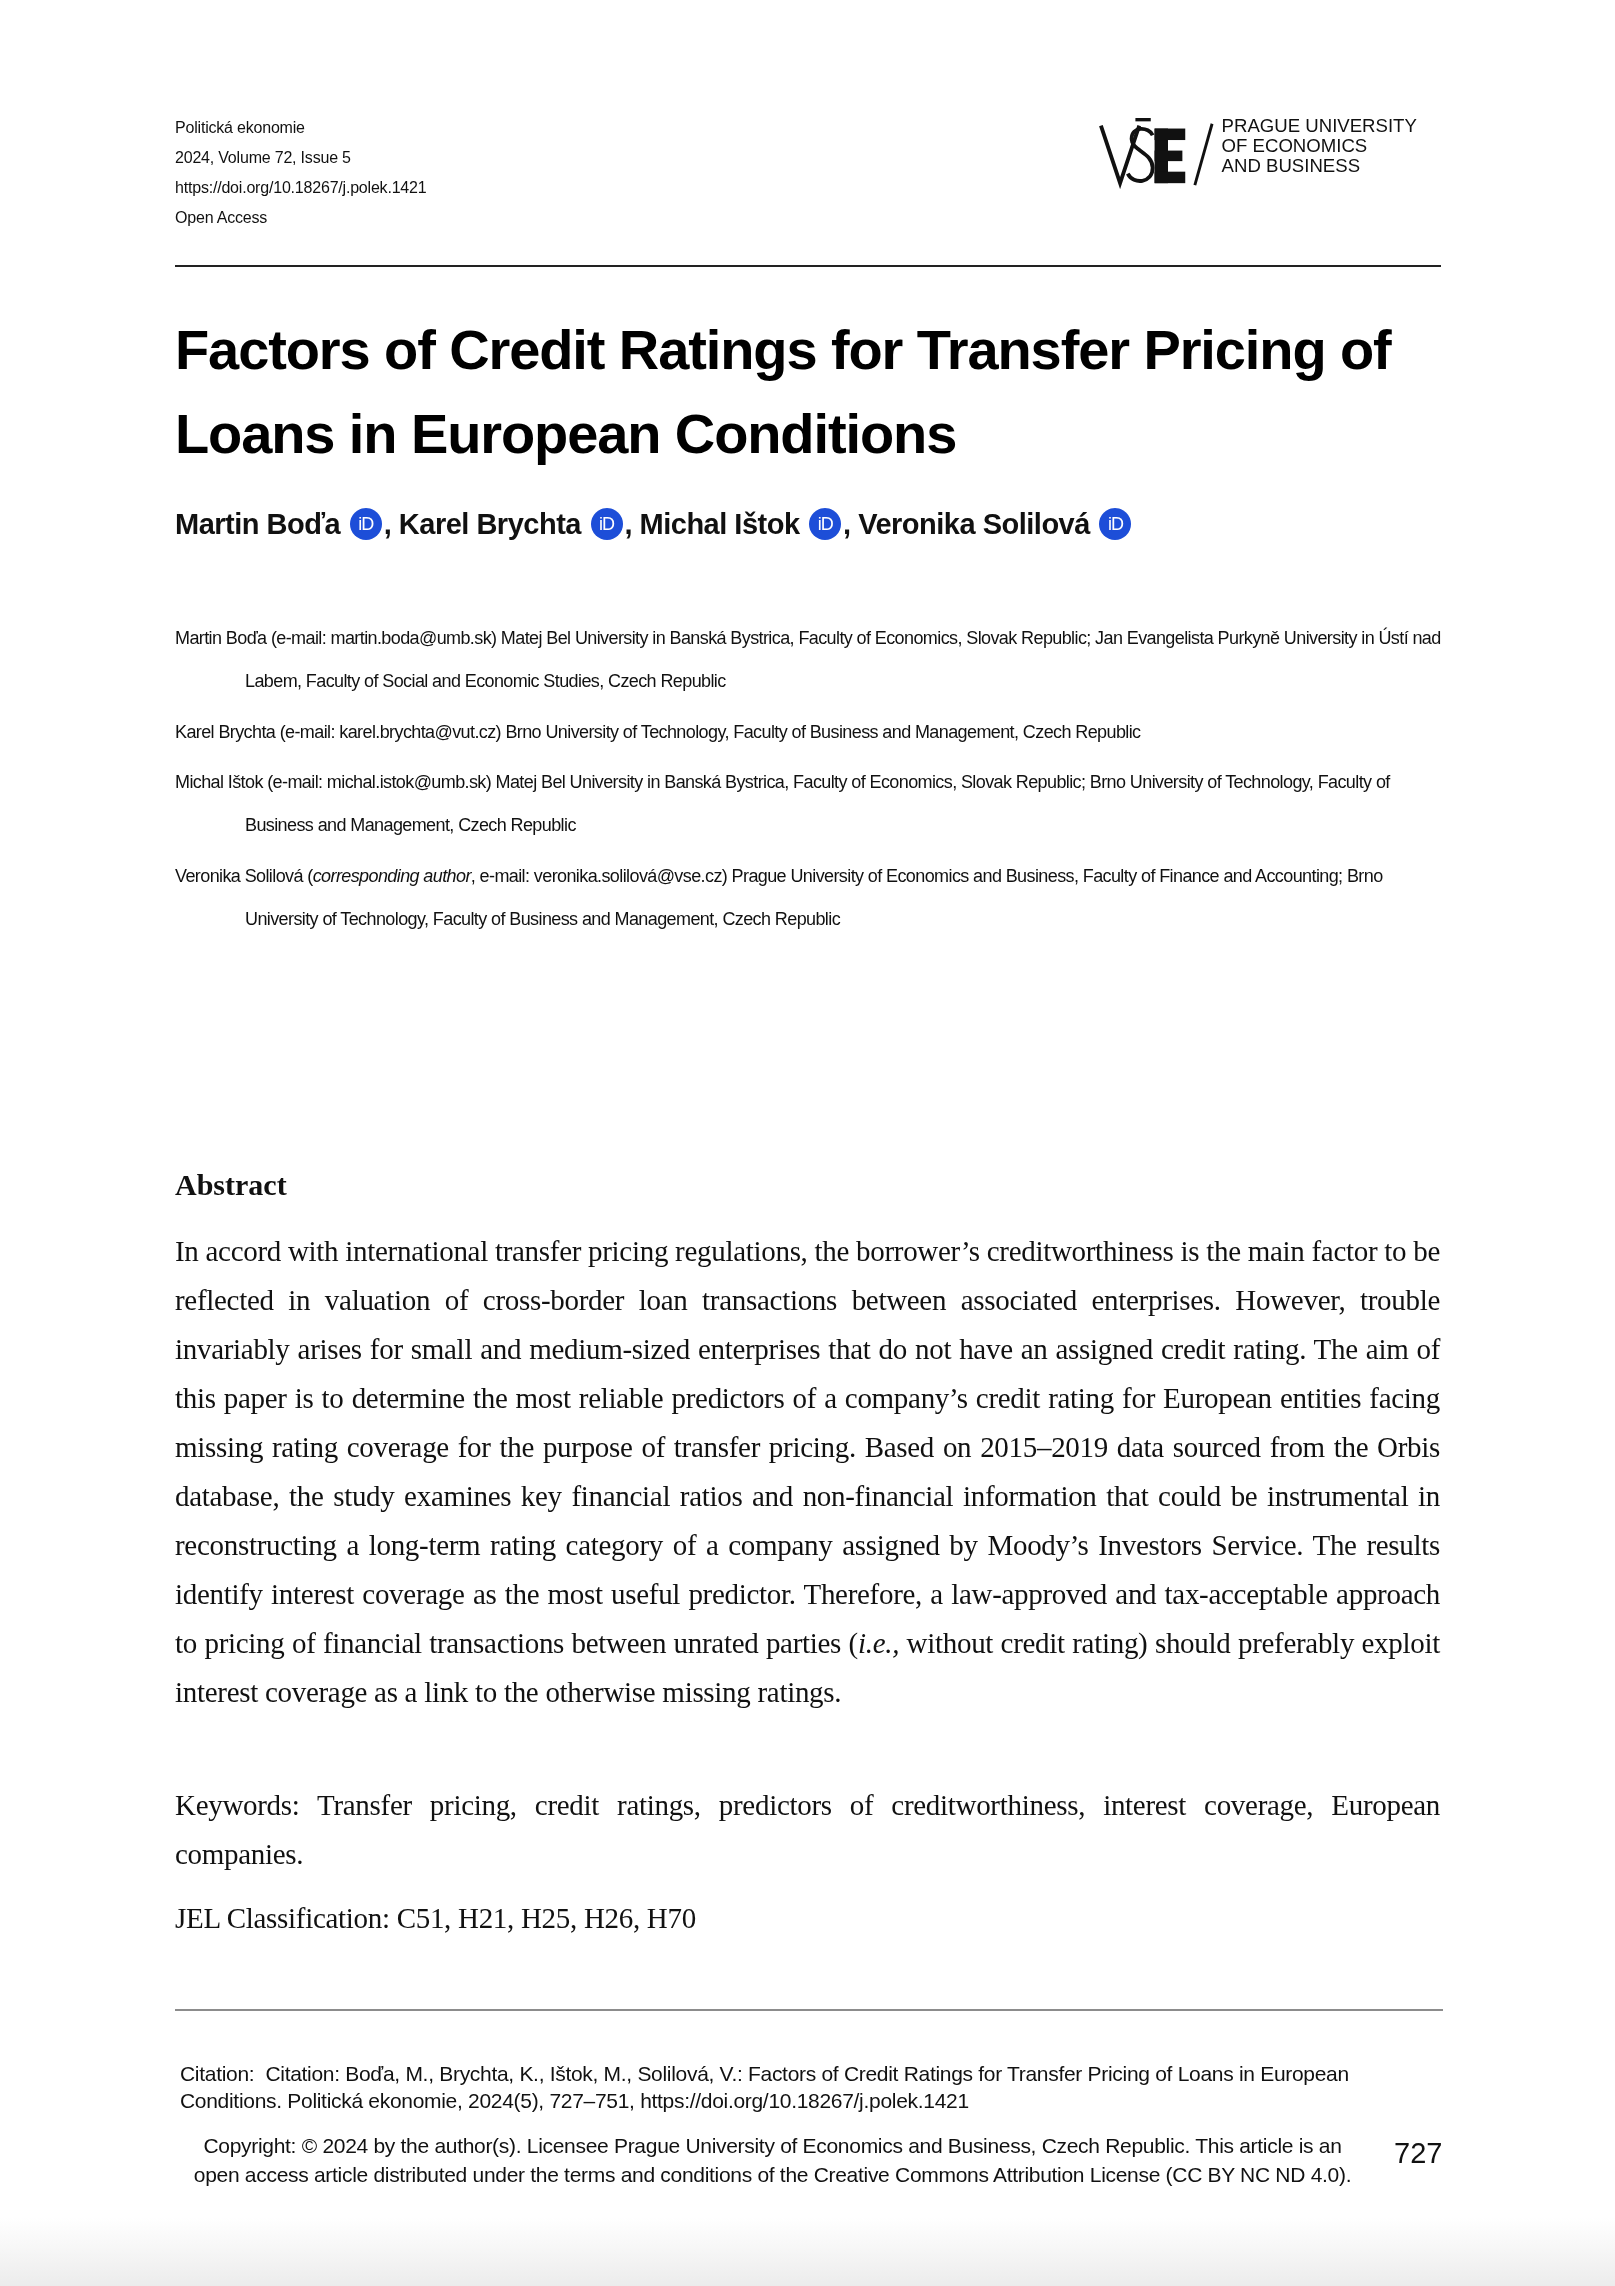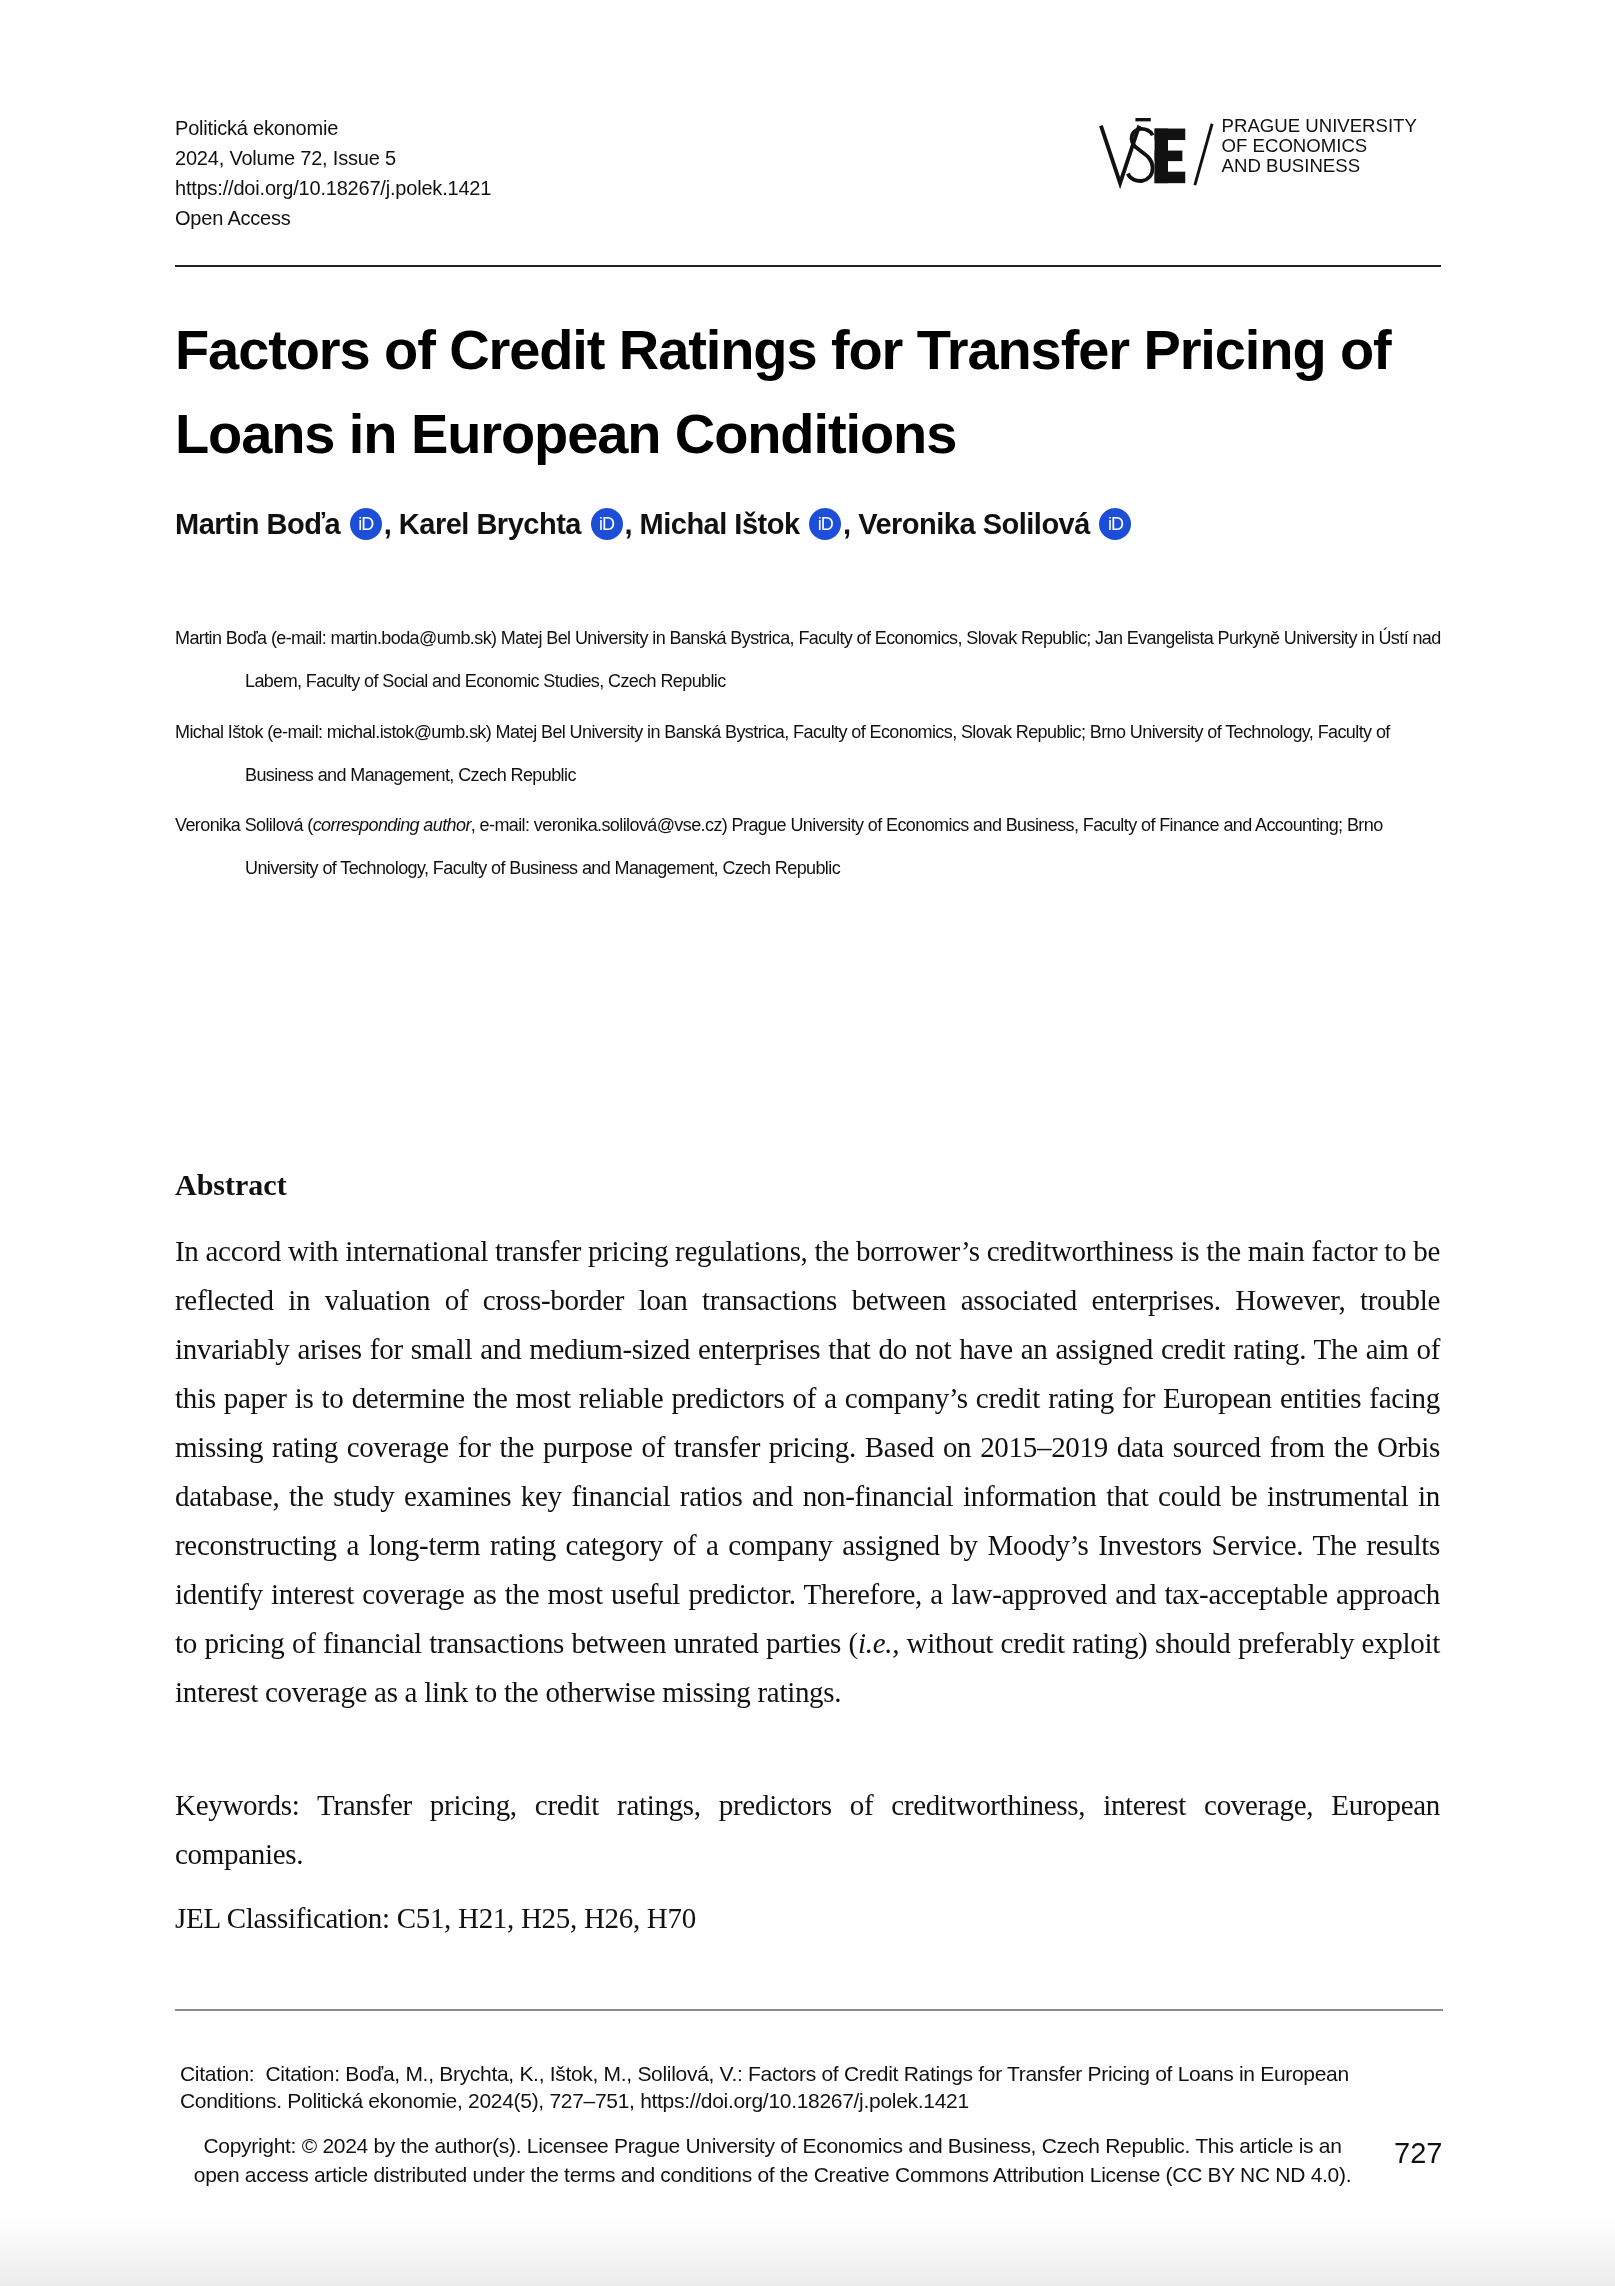--- a/index.html
+++ b/index.html
@@ -10,21 +10,21 @@
     overflow: hidden;
     background: linear-gradient(to bottom, #ffffff 0px, #ffffff 2218px, #ececec 2286px);
     color: #111;
   }
   .sans { font-family: "Liberation Sans", "DejaVu Sans", sans-serif; }
   .serif { font-family: "Liberation Serif", "DejaVu Serif", serif; }
 
   
   .journal-meta {
     position: absolute; left: 175px; top: 113px;
-    font-size: 20px; line-height: 30px; color: #111;
+    font-size: 16px; line-height: 30px; color: #111;
     letter-spacing: -0.2px;
   }
   .journal-meta div { white-space: nowrap; }
 
   .logo {
     position: absolute; left: 1099px; top: 116px;
     display: flex; align-items: flex-start; height: 73px;
   }
   .logo-mark { position: relative; width: 115px; height: 73px; }
   .logo-mark svg { display: block; }
@@ -163,20 +163,23 @@
   <span class="sep">,</span>
   <span>Veronika Solilová</span>
   <span class="orcid">iD</span>
 </div>
 
 <div class="affils sans">
   <div class="affil">
     <span>Martin Boďa</span><span> (e-mail: </span><span>martin.boda@umb.sk</span><span>) Matej Bel University in Banská Bystrica, Faculty of Economics, Slovak Republic; Jan Evangelista Purkyně University in Ústí nad Labem, Faculty of Social and Economic Studies, Czech Republic</span>
   </div>
   <div class="affil">
+    <span>Karel Brychta</span><span> (e-mail: </span><span>karel.brychta@vut.cz</span><span>) Brno University of Technology, Faculty of Business and Management, Czech Republic</span>
+  </div>
+  <div class="affil">
     <span>Michal Ištok</span><span> (e-mail: </span><span>michal.istok@umb.sk</span><span>) Matej Bel University in Banská Bystrica, Faculty of Economics, Slovak Republic; Brno University of Technology, Faculty of Business and Management, Czech Republic</span>
   </div>
   <div class="affil">
     <span>Veronika Solilová</span><span> (</span><span class="role">corresponding author</span><span>, e-mail: </span><span>veronika.solilová@vse.cz</span><span>) Prague University of Economics and Business, Faculty of Finance and Accounting; Brno University of Technology, Faculty of Business and Management, Czech Republic</span>
   </div>
 </div>
 
 <h2 class="abstract-heading serif">Abstract</h2>
 <p class="abstract-body serif"><span>In accord with international transfer pricing regulations, the borrower’s creditworthiness is the main factor to be reflected in valuation of cross-border loan transactions between associated enterprises. However, trouble invariably arises for small and medium-sized enterprises that do not have an assigned credit rating. The aim of this paper is to determine the most reliable predictors of a company’s credit rating for European entities facing missing rating coverage for the purpose of transfer pricing. Based on 2015–2019 data sourced from the Orbis database, the study examines key financial ratios and non-financial information that could be instrumental in reconstructing a long-term rating category of a company assigned by Moody’s Investors Service. The results identify interest coverage as the most useful predictor. Therefore, a law-approved and tax-acceptable approach to pricing of financial transactions between unrated parties (</span><i>i.e.,</i><span> without credit rating) should preferably exploit interest coverage as a link to the otherwise missing ratings.</span></p>
 

